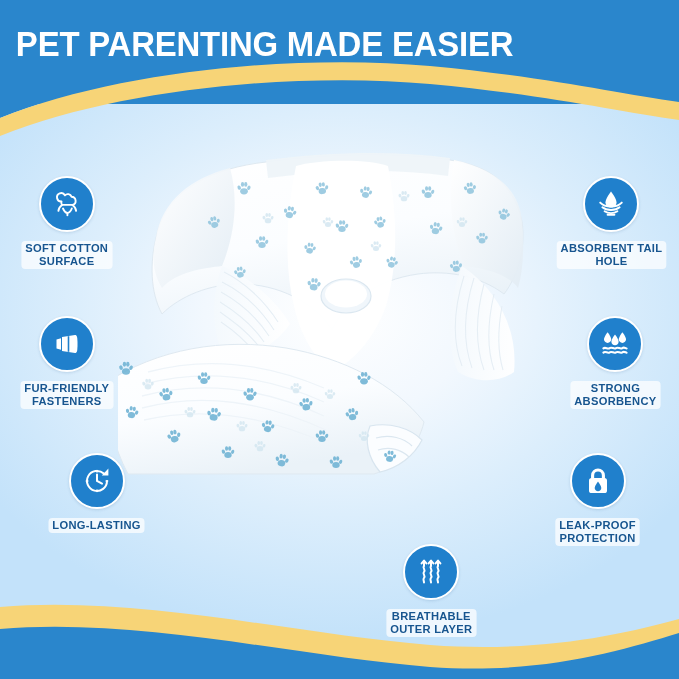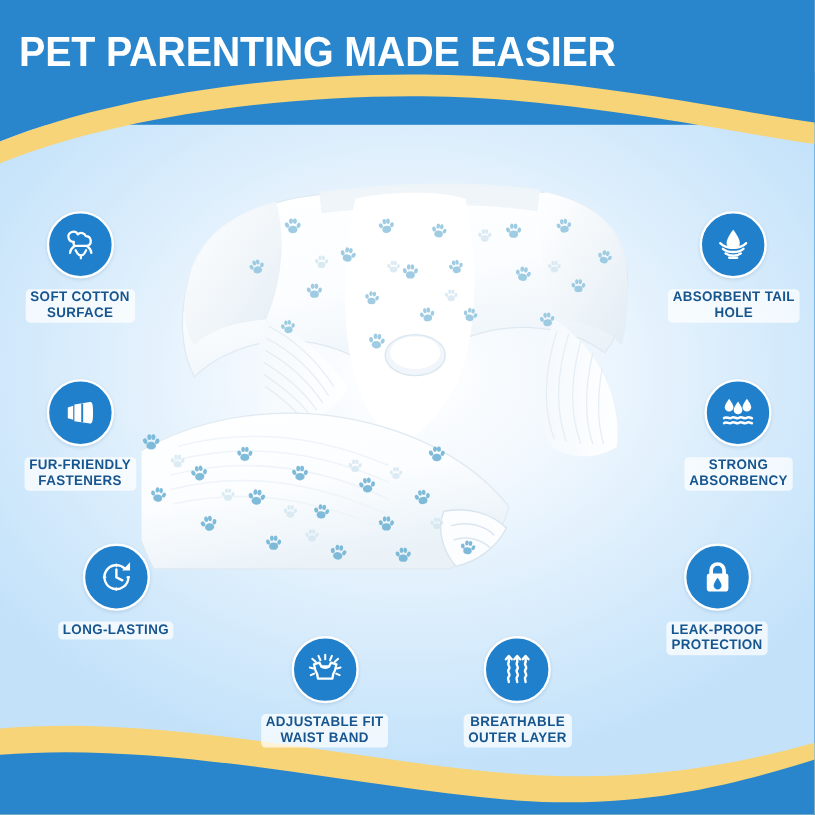--- a/index.html
+++ b/index.html
@@ -75,21 +75,21 @@
   }
 
   
   .f-soft-cotton{left:-2px;top:176px;}
   .f-fasteners  {left:-2px;top:316px;}
   .f-longlast   {left:28px;top:453px;}
   .f-tailhole   {left:542px;top:176px;}
   .f-absorbency {left:546px;top:316px;}
   .f-leakproof  {left:529px;top:453px;}
   .f-waistband  {left:202px;top:530px;}
-  .f-breathable {left:362px;top:530px;}
+  .f-breathable {left:362px;top:544px;}
 </style>
 </head>
 <body>
 
 <div class="poster">
 
   <div class="bg-body"></div>
   <div class="bg-top-blue"></div>
 
   <svg class="wave-top" viewBox="0 0 679 80" preserveAspectRatio="none">
@@ -325,45 +325,20 @@
       <svg width="32" height="32" viewBox="0 0 32 32">
         <path d="M10.6,13.5 L10.6,10.4 A5.4,5.4 0 0,1 21.4,10.4 L21.4,13.5" fill="none" stroke="#ffffff" stroke-width="3.1"></path>
         <rect x="7" y="13" width="18" height="15" rx="2.6" fill="#ffffff"></rect>
         <path d="M16,16.4 C16,16.4 19.3,20.7 19.3,23 C19.3,24.9 17.8,26.3 16,26.3 C14.2,26.3 12.7,24.9 12.7,23 C12.7,20.7 16,16.4 16,16.4 Z" fill="#2080cc"></path>
       </svg>
     </div>
     <div class="feature-label">LEAK-PROOF
 PROTECTION</div>
   </div>
 
-  <div class="feature f-waistband">
-    <div class="icon-circle">
-      <svg width="32" height="32" viewBox="0 0 32 32">
-        <g fill="none" stroke="#ffffff" stroke-width="1.9" stroke-linejoin="round" stroke-linecap="round">
-          <path d="M6.6,11.6 L11.2,10.2 L12.8,13.4 L19.2,13.4 L20.8,10.2 L25.4,11.6
-                   L24.2,16.4 C23,18.2 22.2,20.6 22,23.6 L10,23.6
-                   C9.8,20.6 9,18.2 7.8,16.4 Z"></path>
-          <path d="M12.8,13.4 C14.2,15 17.8,15 19.2,13.4"></path>
-        </g>
-        <g fill="none" stroke="#ffffff" stroke-width="1.7" stroke-linecap="round">
-          <path d="M12,8.2 L10.4,4.6"></path>
-          <path d="M16,7.4 L16,3.6"></path>
-          <path d="M20,8.2 L21.6,4.6"></path>
-          <path d="M8.2,9.6 L5.2,7"></path>
-          <path d="M23.8,9.6 L26.8,7"></path>
-          <path d="M6.2,15 L3.2,14.2"></path>
-          <path d="M25.8,15 L28.8,14.2"></path>
-          <path d="M6.8,19.4 L4,20.6"></path>
-          <path d="M25.2,19.4 L28,20.6"></path>
-        </g>
-      </svg>
-    </div>
-    <div class="feature-label">ADJUSTABLE FIT
-WAIST BAND</div>
-  </div>
 
   <div class="feature f-breathable">
     <div class="icon-circle">
       <svg width="32" height="32" viewBox="0 0 32 32">
         <g fill="none" stroke="#ffffff" stroke-width="2" stroke-linecap="round" stroke-linejoin="round">
           <path d="M9,9.5 L9,5.2"></path>
           <path d="M6.6,7.4 L9,4.6 L11.4,7.4"></path>
           <path d="M9,10 C7,12 11,13.6 9,15.8 C7,18 11,19.6 9,21.8 C7.6,23.3 9,24.6 9,26.4"></path>
 
           <path d="M16,9.5 L16,5.2"></path>

